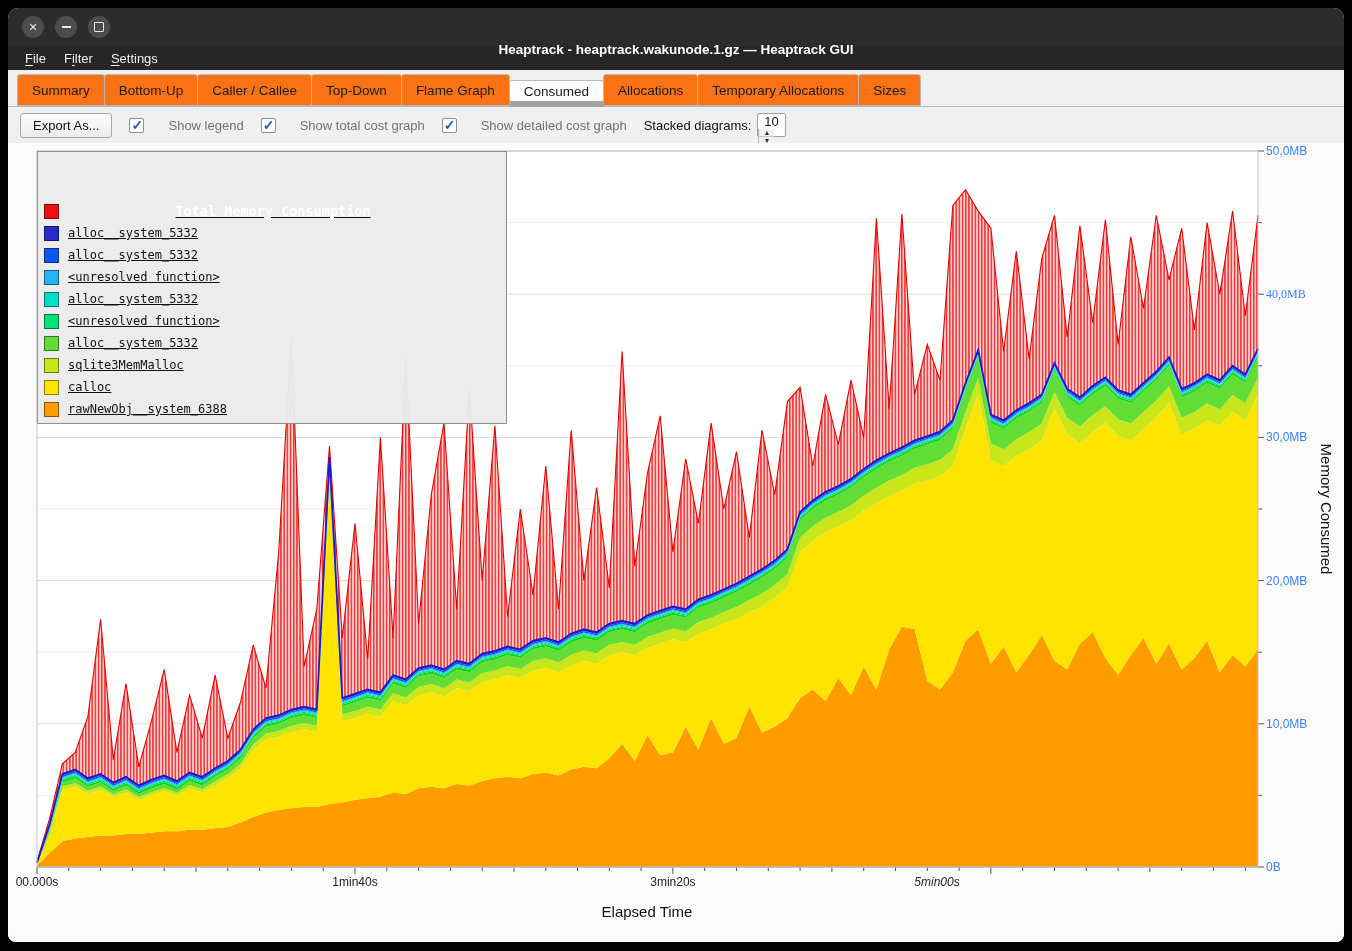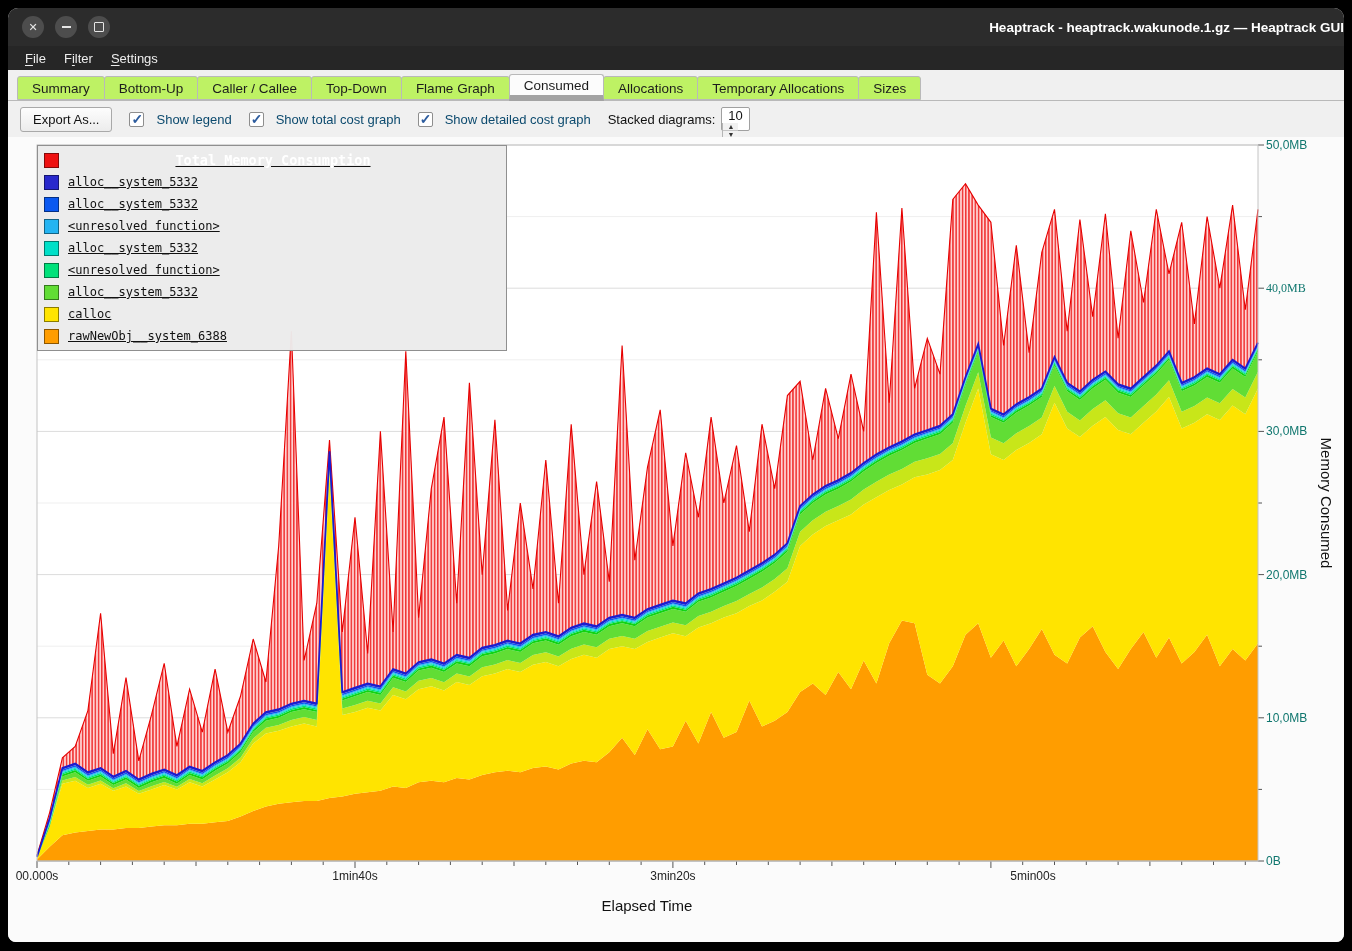--- a/index.html
+++ b/index.html
@@ -11,40 +11,40 @@
     display:flex; flex-direction:column; }
 
   
   .titlebar { flex:0 0 38px; background:#2c2c2c; position:relative; display:flex; align-items:center; }
   .winbtns { display:flex; gap:11px; margin-left:14px; z-index:2; }
   .winbtn { width:22px; height:22px; border-radius:50%; background:#4d4d4d; color:#e6e6e6;
     display:flex; align-items:center; justify-content:center; font-size:11px; line-height:1; cursor:default; }
   .winbtn.max::before { content:""; width:8px; height:8px; border:1.5px solid #e6e6e6; border-radius:1px; }
   .winbtn.close::before { content:"\2715"; font-size:11px; }
   .winbtn.min::before { content:""; width:9px; height:1.5px; background:#e6e6e6; }
-  .title { position:absolute; left:0; right:0; text-align:right; color:#fff; font-weight:bold; font-size:13.5px; }
+  .title { position:absolute; left:0; right:0; text-align:center; color:#fff; font-weight:bold; font-size:13.5px;margin-top:45px; }
 
   
   .menubar { flex:0 0 24px; background:#262626; display:flex; align-items:center; padding-left:8px; gap:0; }
   .menu-item { color:#ededed; font-size:13px; padding:3px 9px; }
   .menu-item u { text-underline-offset:2px; }
 
   
   .tabbar { flex:0 0 31px; background:#f0f0f0; padding:4px 0 0 10px; display:flex; align-items:flex-end;
     border-bottom:1px solid #b9b9b9; }
-  .tab { font-size:13.5px; color:#1c1c1c; background:#bef264; border:1px solid #b9b9b9;
-    padding:0 14px; height:24px; display:flex; align-items:center; margin-left:-1px;
+  .tab { font-size:13.5px; color:#1c1c1c; background:#f97316; border:1px solid #b9b9b9;
+    padding:0 14px; height:32px; display:flex; align-items:center; margin-left:-1px;
     border-radius:3px 3px 0 0; white-space:nowrap; }
   .tab.active { background:#fcfcfc; height:27px; margin-bottom:-1px; border-bottom:6px solid #a3a3a3; z-index:2; }
 
   
   .toolbar { flex:0 0 36px; background:#f0f0f0; display:flex; align-items:center; gap:17px; padding:0 12px; }
   .btn { background:linear-gradient(#fdfdfd,#ececec); border:1px solid #a9a9a9; border-radius:3px;
     padding:4px 12px; font-size:13px; color:#111; }
-  .cb-wrap { display:flex; align-items:center; gap:12px; font-size:13px; color:#0c4a6e; }
+  .cb-wrap { display:flex; align-items:center; gap:24px; font-size:13px; color:#737373; }
   .cb { width:15px; height:15px; border:1px solid #8e8e8e; border-radius:2px; background:#fff; position:relative; }
   .cb.checked::after { content:"\2713"; position:absolute; left:1px; top:-2px; font-size:14px; font-weight:bold; color:#2d5c9e; }
   .spin-label { font-size:13px; color:#111; }
   .spin { display:flex; border:1px solid #a0a0a0; border-radius:2px; background:#fff; height:24px; margin-left:-11px;flex-direction:column; }
   .spin-value { width:27px; display:flex; align-items:center; padding-left:6px; font-size:13px; color:#111; }
   .spin-btns { width:16px; display:flex; flex-direction:column; border-left:1px solid #b5b5b5; }
   .spin-btn { flex:1; display:flex; align-items:center; justify-content:center; font-size:7px; color:#333; background:#f1f1f1; }
   .spin-btn.up { border-bottom:1px solid #c5c5c5; }
 
   
@@ -54,21 +54,21 @@
 
   .legend { position:absolute; left:0; top:0; width:470px; background:rgba(235,235,235,0.97);
     border:1px solid #8f8f8f; padding:3px 4px; font-family:"DejaVu Sans Mono", monospace;
     font-size:12px; color:#111; z-index:3;text-decoration:underline; }
   .lg-row { height:22px; display:flex; align-items:center; position:relative; padding-left:2px; }
   .lg-swatch { width:15px; height:15px; border:1px solid rgba(0,0,0,0.45); margin-right:9px; flex:0 0 auto; }
   .lg-row.title { justify-content:center; }
   .lg-row.title .lg-swatch { position:absolute; left:2px; margin:0; }
 
   .x-tick { position:absolute; top:732px; transform:translateX(-50%); font-size:12px; color:#222; white-space:nowrap; }
-  .y-tick { position:absolute; left:1258px; transform:translateY(-50%); font-size:12px; color:#0f766e; white-space:nowrap; }
+  .y-tick { position:absolute; left:1258px; transform:translateY(-50%); font-size:12px; color:#3b82f6; white-space:nowrap; }
   .x-axis-title { position:absolute; left:639px; top:760px; transform:translateX(-50%); font-size:15px; color:#111; }
   .y-axis-title { position:absolute; left:1318px; top:366px; transform:translate(-50%,-50%) rotate(90deg);
     font-size:15px; color:#111; white-space:nowrap; }
 </style>
 </head>
 <body>
 
 <div class="window">
 
   <div class="titlebar">
@@ -231,34 +231,38 @@
           </div>
           <div class="lg-row">
             <span class="lg-swatch" style="background: rgb(0, 225, 122);"></span>
             <span class="lg-label">&lt;unresolved function&gt;</span>
           </div>
           <div class="lg-row">
             <span class="lg-swatch" style="background: rgb(97, 221, 53);"></span>
             <span class="lg-label">alloc__system_5332</span>
           </div>
           <div class="lg-row">
+            <span class="lg-swatch" style="background: rgb(200, 230, 25);"></span>
+            <span class="lg-label">sqlite3MemMalloc</span>
+          </div>
+          <div class="lg-row">
             <span class="lg-swatch" style="background: rgb(255, 228, 0);"></span>
             <span class="lg-label">calloc</span>
           </div>
           <div class="lg-row">
             <span class="lg-swatch" style="background: rgb(255, 157, 0);"></span>
             <span class="lg-label">rawNewObj__system_6388</span>
           </div>
         </div>
     </div>
     <div id="ticks">
         <div class="x-tick" style="left: 29px;">00.000s</div>
         <div class="x-tick" style="left: 346.969px;">1min40s</div>
         <div class="x-tick" style="left: 664.938px;">3min20s</div>
-        <div class="x-tick" style="left: 1025px;">5min00s</div>
+        <div class="x-tick" style="left: 929px; font-style: italic;">5min00s</div>
         <div class="y-tick" style="top: 724px;">0B</div>
         <div class="y-tick" style="top: 580.8px;">10,0MB</div>
         <div class="y-tick" style="top: 437.6px;">20,0MB</div>
         <div class="y-tick" style="top: 294.4px;">30,0MB</div>
         <div class="y-tick" style="top: 151.2px; font-family: Liberation Serif, serif;">40,0MB</div>
         <div class="y-tick" style="top: 8px;">50,0MB</div>
       </div>
     <div class="x-axis-title">Elapsed Time</div>
     <div class="y-axis-title">Memory Consumed</div>
   </div>

